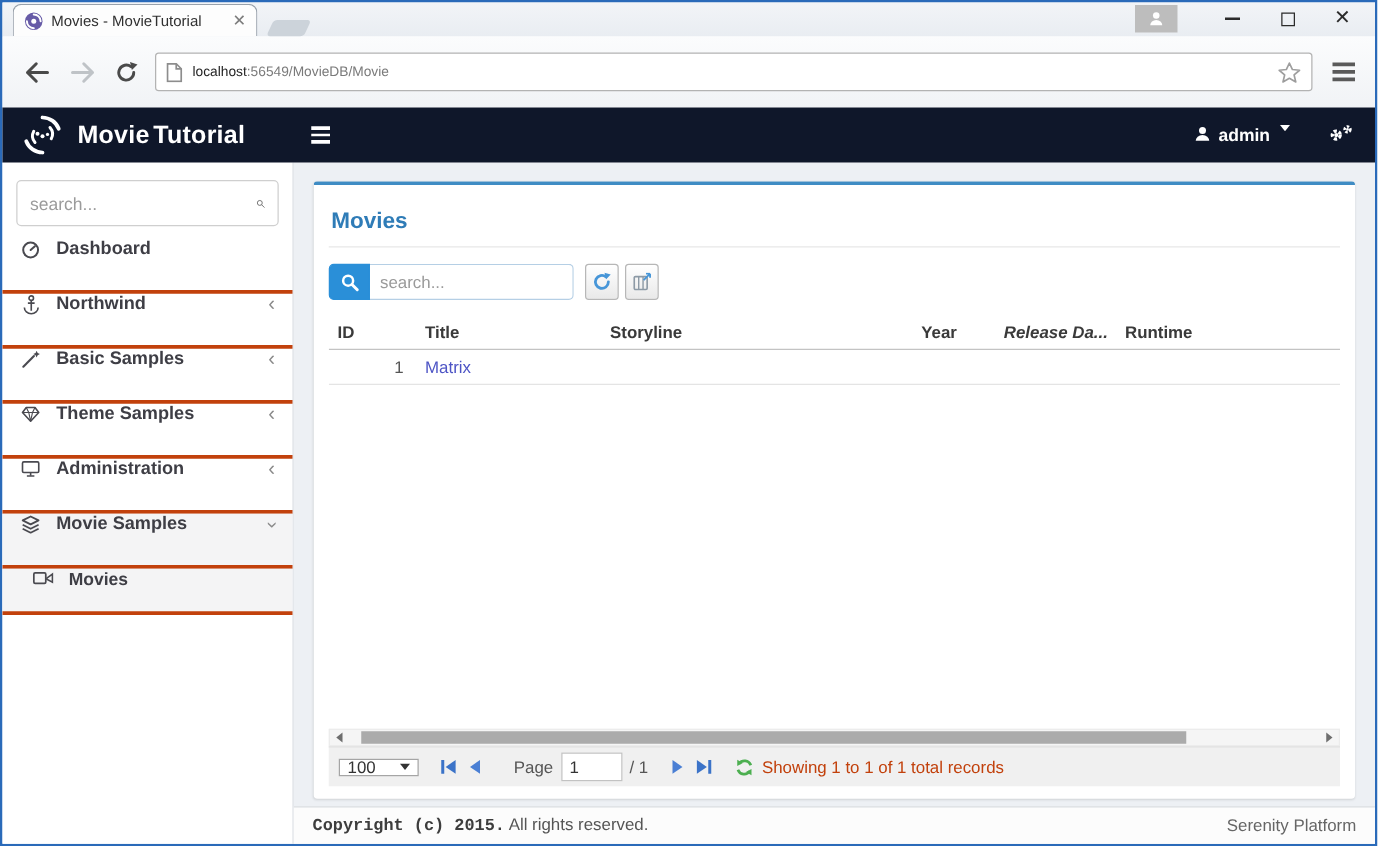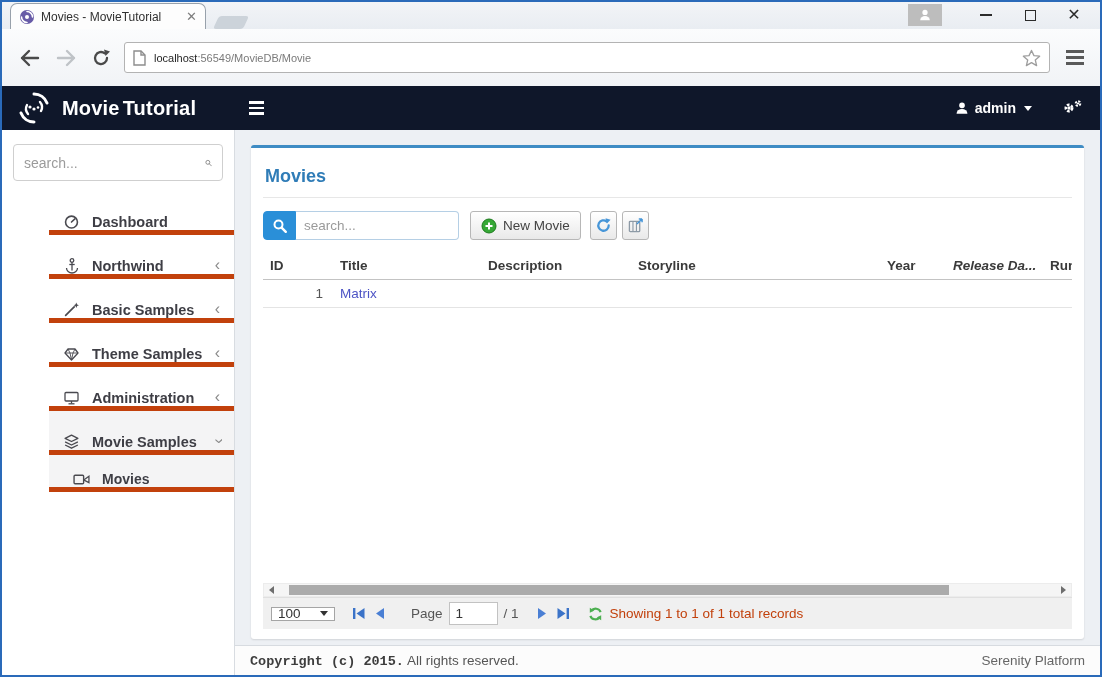--- a/index.html
+++ b/index.html
@@ -34,33 +34,33 @@
   .menu-bars span { display:block; width:18px; height:3px; background:#5a5a5a; }
 
   
   .app-header { height:44px; background:#0f172a; display:flex; align-items:center; flex:none; position:relative; }
   .brand { display:flex; align-items:center; width:233px; padding-left:14px; }
   .brand-text { color:#fff; font-size:20px; font-weight:bold; margin-left:10px; letter-spacing:0.2px; }
   .brand-text .b2 { margin-left:3px; }
   .hamburger { display:flex; flex-direction:column; gap:3px; margin-left:14px; cursor:pointer; }
   .hamburger span { width:15px; height:2.5px; background:#fff; display:block; }
   .header-right { margin-left:auto; display:flex; align-items:center; color:#fff; }
-  .user-menu { display:flex; align-items:center; gap:6px; font-size:14px; font-weight:bold; cursor:pointer; }
+  .user-menu { display:flex; gap:6px; font-size:14px; font-weight:bold; cursor:pointer; }
   .caret { width:0; height:0; border-left:4px solid transparent; border-right:4px solid transparent; border-top:5px solid #fff; margin-left:2px; }
   .gears { margin:0 16px 0 28px; display:flex; cursor:pointer; }
 
   
   .app-body { flex:1; display:flex; min-height:0; }
   .sidebar { width:233px; background:#fff; border-right:1px solid #d8dce1; flex:none; display:flex; flex-direction:column; }
   .side-search { margin:14px 11px 10px 11px; height:37px; border:1px solid #cfcfcf; border-radius:4px; background:#fff;
                  display:flex; align-items:center; padding:0 10px; }
   .side-search input { border:none; outline:none; flex:1; font-size:14px; color:#444; font-family:inherit; background:transparent; }
   .side-search input::placeholder { color:#9b9b9b; }
-  .nav-item { height:44px; display:flex; align-items:flex-end; padding:0 14px; border-bottom:5px solid #c2410c;
-              font-size:14.5px; font-weight:bold; color:#3e3e45; cursor:pointer;margin-left:47px; }
+  .nav-item { height:44px; display:flex; align-items:flex-start; padding:0 14px; border-bottom:3px solid #c2410c;
+              font-size:14.5px; font-weight:bold; color:#3e3e45; cursor:pointer; }
   .nav-item .lbl { margin-left:12px; flex:1; }
   .nav-item .chev { color:#8a8a8a; font-size:16px; font-weight:normal; }
   .chev-left { display:inline-block; }
   .chev-down { display:inline-block; transform:rotate(-90deg); }
   .nav-item.active { background:#f4f4f5; }
   .nav-child { height:37px; padding-left:24px; font-size:14px; }
   .side-ico { width:17px; display:flex; justify-content:center; flex:none; }
 
   .content-col { flex:1; display:flex; flex-direction:column; background:#edf0f4; min-width:0; }
   .main-area { flex:1; padding:15px 16px 0 16px; min-height:0; }
@@ -334,28 +334,20 @@
           <div class="grid-toolbar">
             <div class="qsearch">
               <div class="qsearch-btn">
                 <svg width="16" height="16" viewBox="0 0 16 16">
                   <circle cx="6.5" cy="6.5" r="4" fill="none" stroke="#fff" stroke-width="2"></circle>
                   <line x1="9.6" y1="9.6" x2="13.8" y2="13.8" stroke="#fff" stroke-width="2.4" stroke-linecap="round"></line>
                 </svg>
               </div>
               <input type="text" placeholder="search..." style="">
             </div>
-            <div class="tool-btn new-btn">
-              <svg width="16" height="16" viewBox="0 0 16 16">
-                <circle cx="8" cy="8" r="7" fill="#35a835" stroke="#1d7a1d" stroke-width="1"></circle>
-                <line x1="8" y1="4.5" x2="8" y2="11.5" stroke="#fff" stroke-width="2"></line>
-                <line x1="4.5" y1="8" x2="11.5" y2="8" stroke="#fff" stroke-width="2"></line>
-              </svg>
-              <span>New Movie</span>
-            </div>
             <div class="tool-btn icon-btn first">
               <svg width="17" height="17" viewBox="0 0 18 18">
                 <path d="M14.5 9 a5.5 5.5 0 1 1 -2 -4.2" stroke="#4796d8" stroke-width="2.4" fill="none" stroke-linecap="round"></path>
                 <polygon points="11.2,1.2 16.5,2.8 12.6,6.8" fill="#4796d8"></polygon>
               </svg>
             </div>
             <div class="tool-btn icon-btn">
               <svg width="15" height="15" viewBox="0 0 16 16">
                 <rect x="1.5" y="3.5" width="11" height="11" rx="1" fill="none" stroke="#8d9aa6" stroke-width="1.4"></rect>
                 <line x1="5.3" y1="3.5" x2="5.3" y2="14.5" stroke="#8d9aa6" stroke-width="1.2"></line>
@@ -363,21 +355,20 @@
                 <path d="M9.5 6.5 L15 1 M15 1 h-3.5 M15 1 v3.5" stroke="#4796d8" stroke-width="1.6" fill="none"></path>
               </svg>
             </div>
           </div>
 
           <div class="grid-viewport">
             <div class="grid-inner">
               <div class="g-row g-head">
                 <div class="g-cell col-id">ID</div>
                 <div class="g-cell col-title">Title</div>
-                <div class="g-cell col-desc">Description</div>
                 <div class="g-cell col-story">Storyline</div>
                 <div class="g-cell col-year">Year</div>
                 <div class="g-cell col-rel">Release Da...</div>
                 <div class="g-cell col-run">Runtime</div>
               </div>
               <div class="g-row g-data">
                 <div class="g-cell col-id cell-id">1</div>
                 <div class="g-cell col-title"><a class="row-link">Matrix</a></div>
                 <div class="g-cell col-desc"></div>
                 <div class="g-cell col-story"></div>

